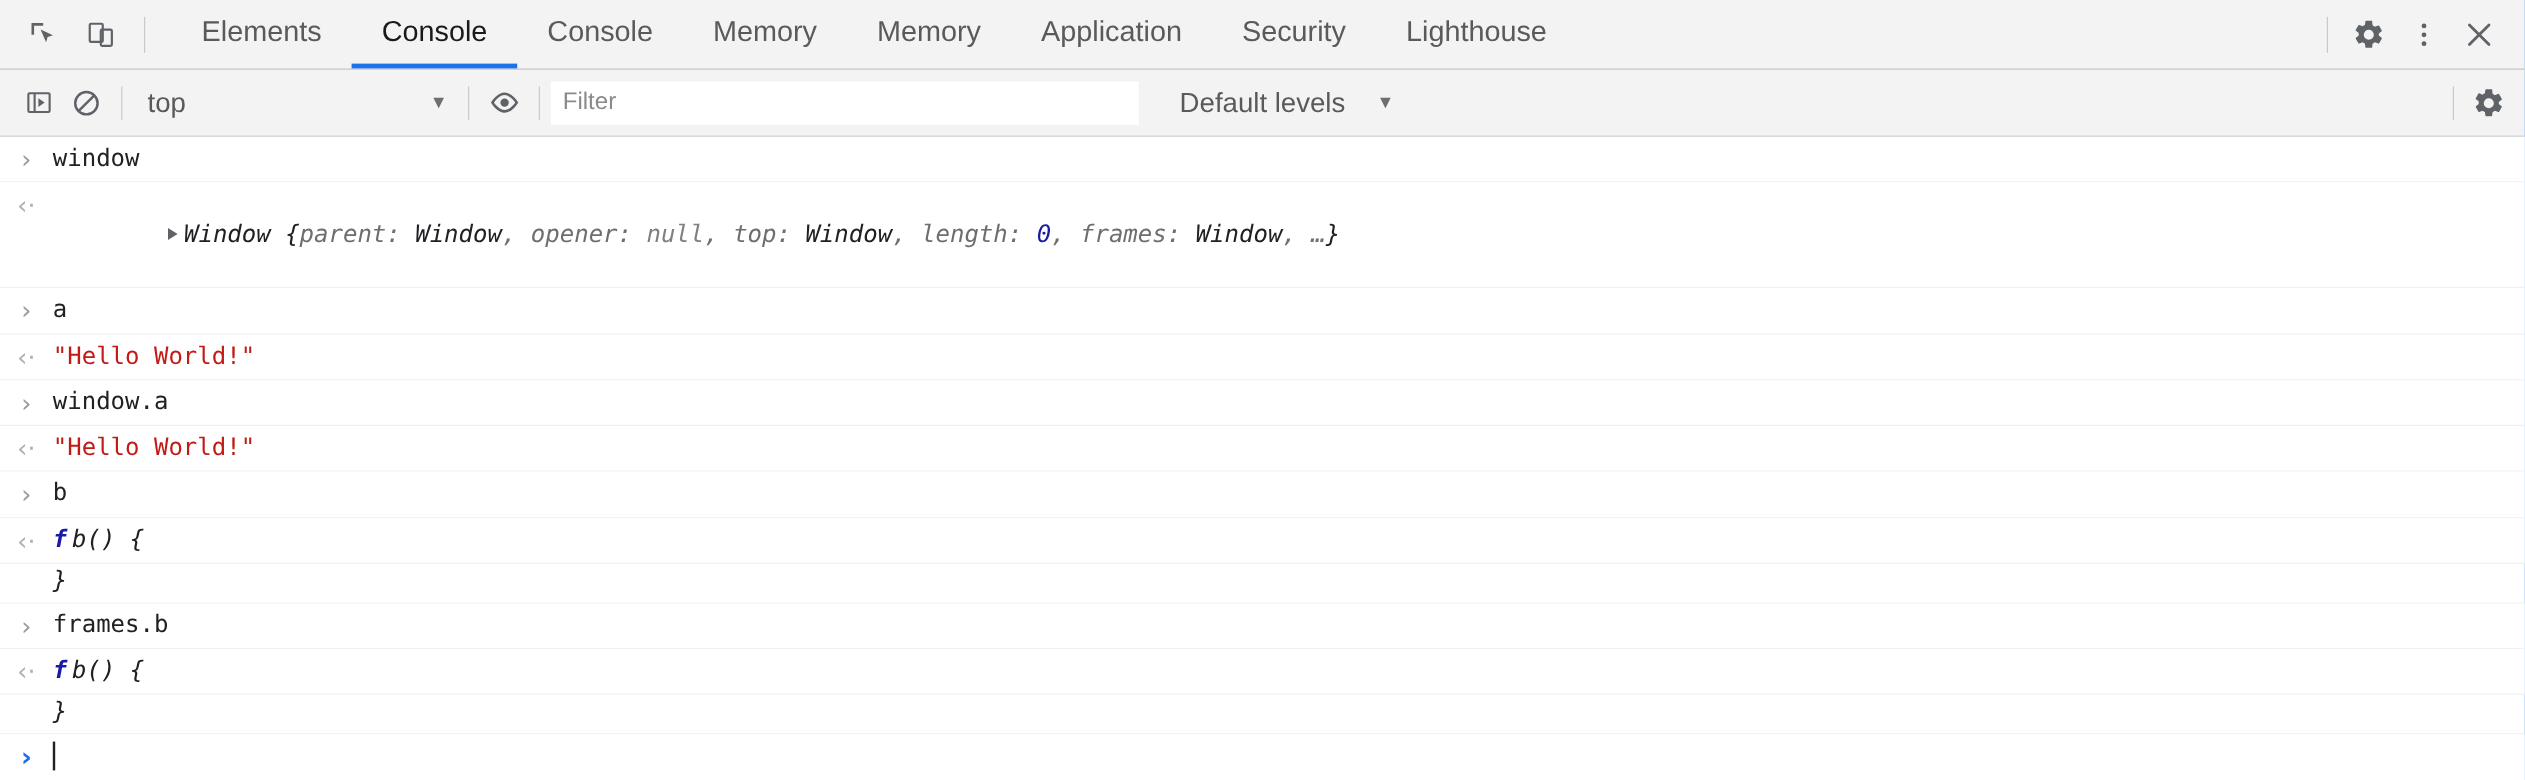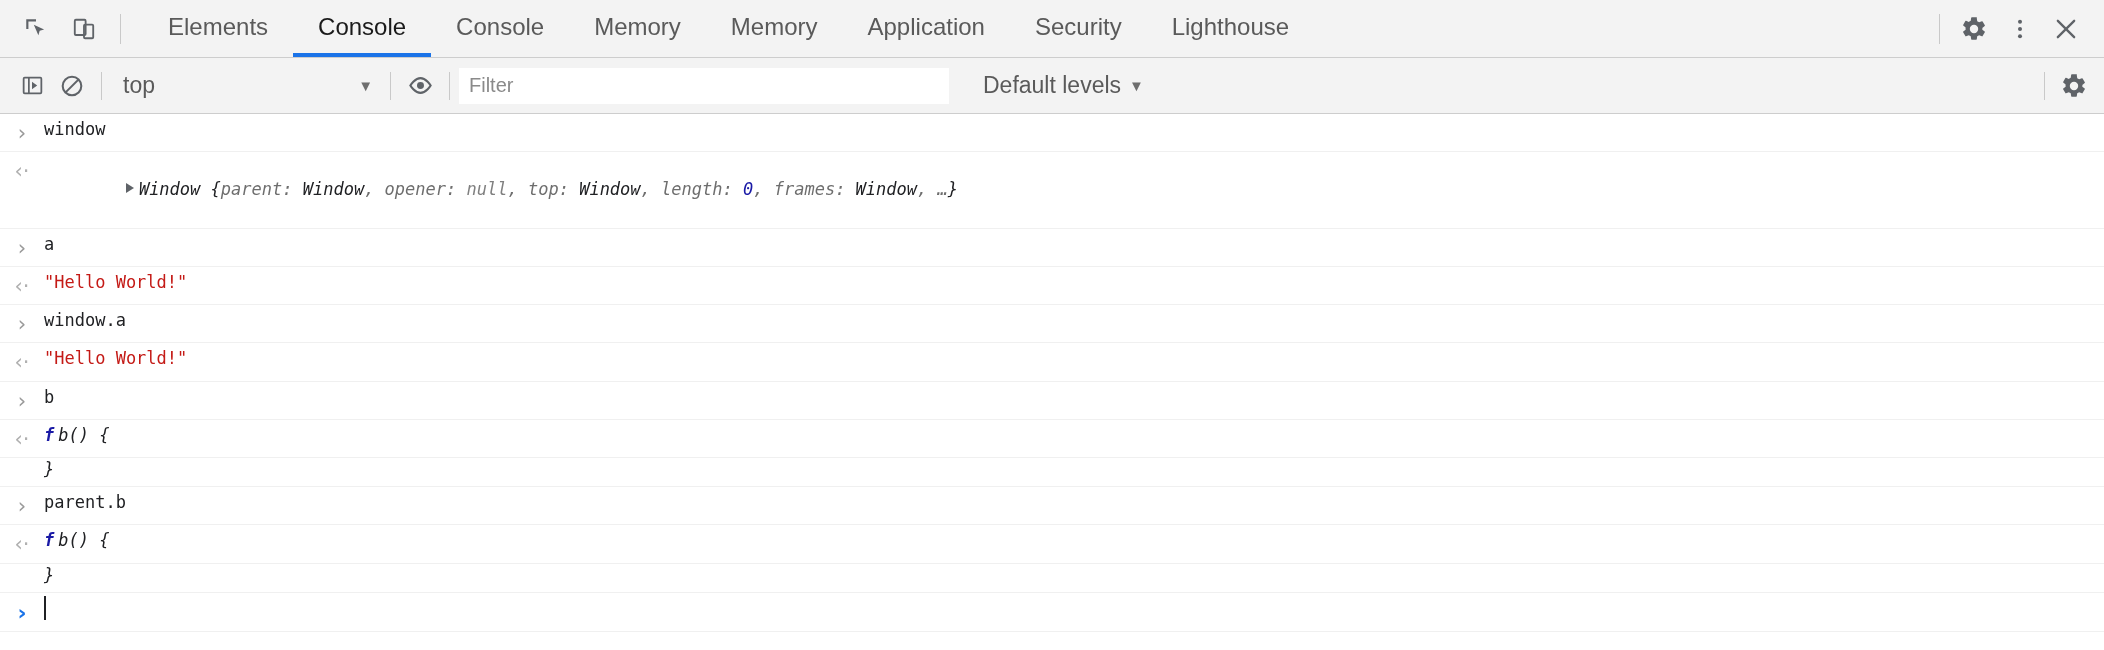--- a/index.html
+++ b/index.html
@@ -58,21 +58,21 @@
   .caret{font-size:15px;color:#6e6e6e;line-height:1;}
   .filter-input{
     flex:0 0 auto;width:470px;height:36px;
     background:#ffffff;border:none;outline:none;
     font-size:20px;color:#5a5a5a;
     font-family:"Liberation Sans", sans-serif;
     padding:0 10px;
   }
   .filter-input::placeholder{color:#8a8a8a;}
   .levels-select{
-    display:flex;align-items:center;gap:8px;
+    display:flex;align-items:center;gap:26px;
     height:38px;padding:0 12px;margin-left:22px;
     font-size:23px;color:#5a5a5a;cursor:pointer;border-radius:2px;
     flex:0 0 auto;white-space:nowrap;
   }
   .fb-right{margin-left:auto;display:flex;align-items:center;}
 
   
   .console-area{
     flex:1;overflow:hidden;background:#fff;
     font-family:"DejaVu Sans Mono", monospace;
@@ -88,21 +88,21 @@
   .gutter{
     width:44px;min-width:44px;
     display:flex;align-items:flex-start;justify-content:center;
     padding-top:2px;
     user-select:none;
   }
   .chev-in{color:#9a9a9a;font-size:21px;font-family:"DejaVu Sans", sans-serif;line-height:1.25;}
   .chev-out{color:#b0b0b0;font-size:21px;font-family:"DejaVu Sans", sans-serif;line-height:1.25;}
   .chev-blue{color:#1a73e8;font-size:22px;font-weight:bold;font-family:"DejaVu Sans", sans-serif;line-height:1.25;}
   .content{
-    flex:1;font-size:17px;line-height:1.3;color:#202124;
+    flex:1;font-size:20px;line-height:1.3;color:#202124;
     white-space:pre-wrap;padding-right:10px;
   }
   .content.code{font-family:"DejaVu Sans Mono", monospace;}
   .str{color:#c41a16;}
   .obj-italic{font-style:italic;}
   .key-dim{color:#6e6e6e;font-style:italic;}
   .val-null{color:#808080;font-style:italic;}
   .num{color:#1a1aa6;font-style:italic;}
   .fn-f{color:#1a1aa6;font-style:italic;font-weight:600;padding-right:4px;}
   .fn-body{font-style:italic;color:#202124;}
@@ -315,21 +315,21 @@
 
     <div class="row-cont">
       <div class="gutter"></div>
       <div class="content code fn-body">}</div>
     </div>
 
     <div class="row cmd">
       <div class="gutter">
         <span class="chev-in">›</span>
       </div>
-      <div class="content code">parent.b</div>
+      <div class="content code">frames.b</div>
     </div>
 
     <div class="row res">
       <div class="gutter">
         <span class="chev-out">‹·</span>
       </div>
       <div class="content code"><span class="fn-f">f</span><span class="fn-body">b() {</span></div>
     </div>
 
     <div class="row-cont">

